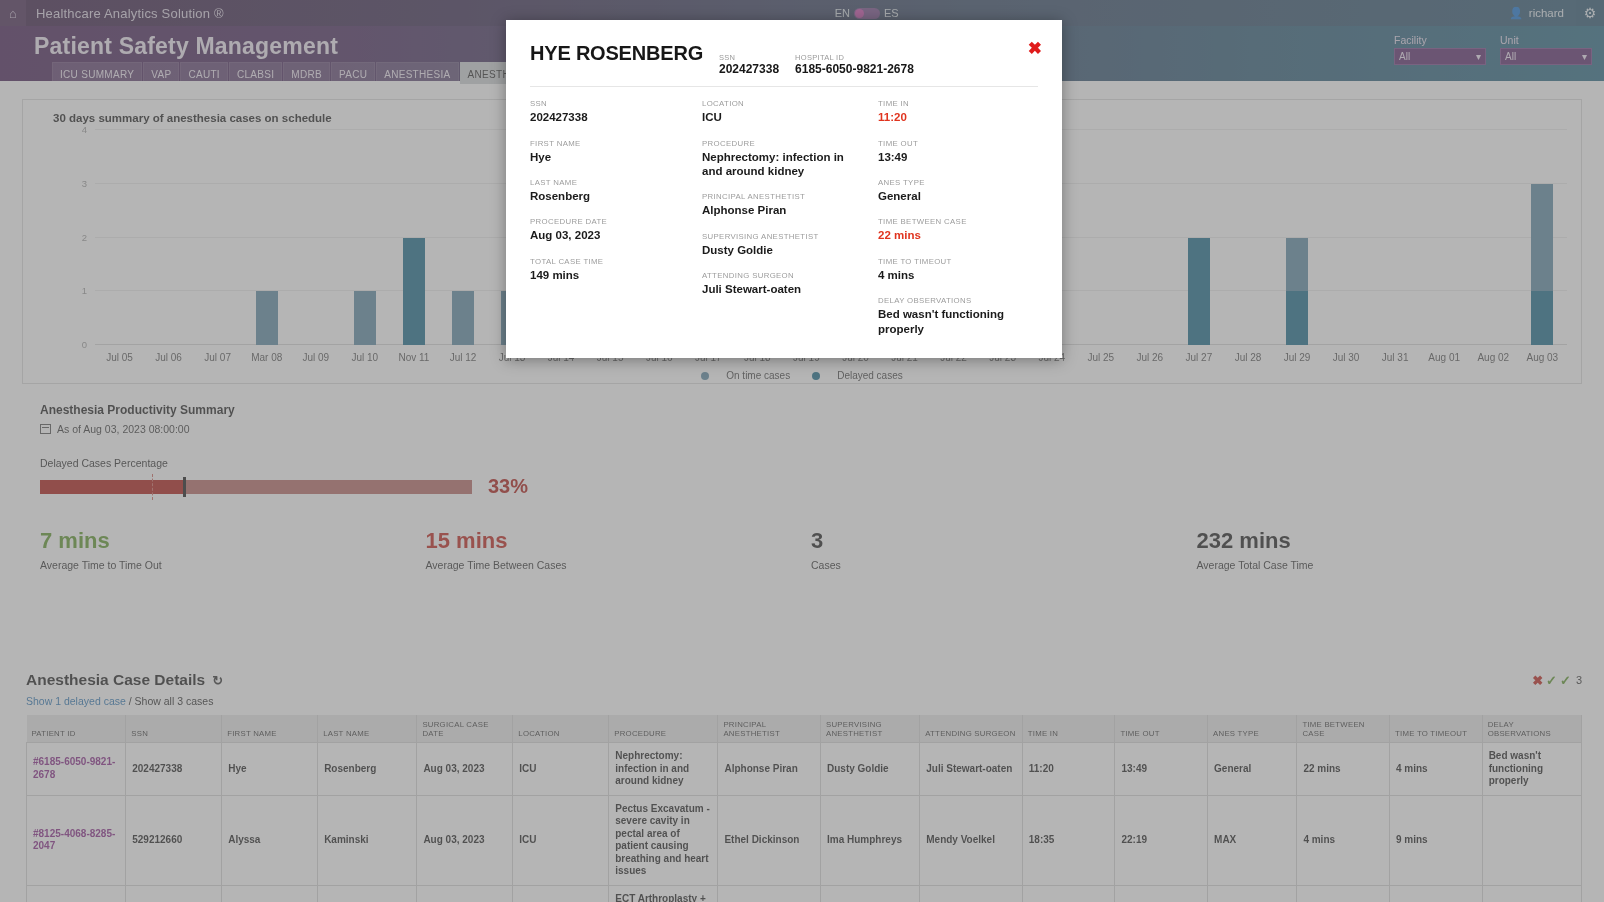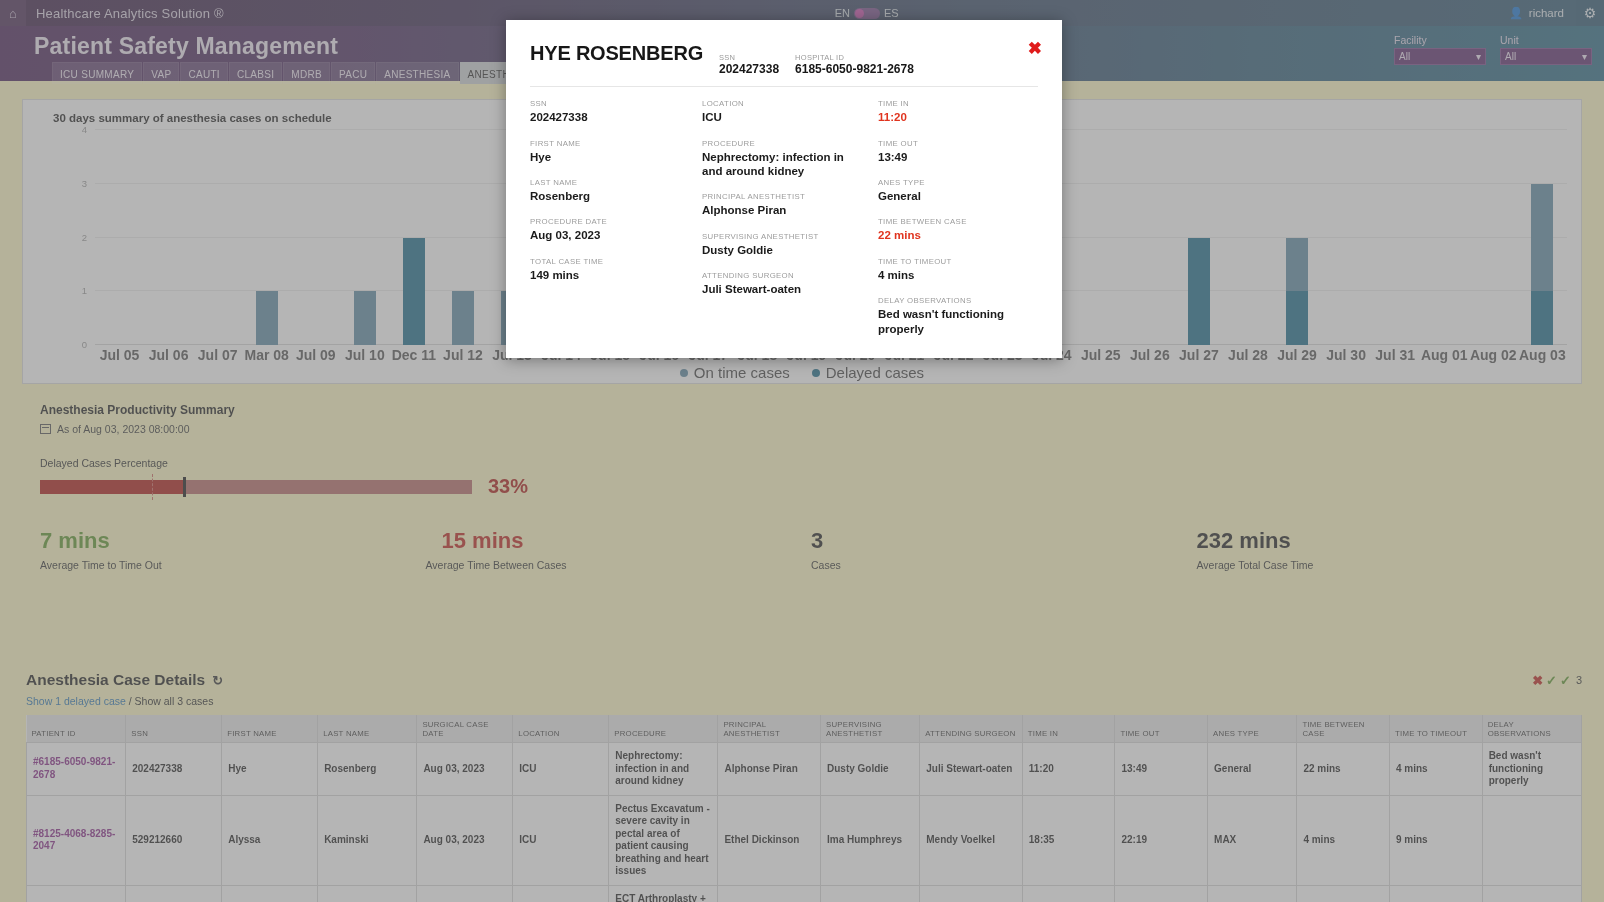--- a/index.html
+++ b/index.html
@@ -63,21 +63,21 @@
   .filters { position: absolute; right: 12px; top: 8px; display: flex; gap: 14px; }
   .filter-label { color: #e4d9ec; font-size: 10.5px; margin-bottom: 2px; }
   .filter-select {
     width: 92px; height: 17px; background: #5b2a6d; border: 1px solid #7b4a8c;
     color: #f0e6f5; font-size: 10px; padding: 0 4px;
     display: flex; align-items: center; justify-content: space-between;
     font-family: "Liberation Sans", sans-serif;
   }
 
   
-  .page { background: #fef9c3; height: 821px; position: relative; }
+  .page { background: #ffffff; height: 821px; position: relative; }
   .chart-card {
     position: absolute; left: 22px; top: 18px; width: 1560px; height: 285px;
     background: #fff; border: 1px solid #dcdcdc;
   }
   .chart-title { font-size: 11.5px; font-weight: bold; color: #232323; padding: 12px 0 0 30px; }
 
   .plot { position: absolute; left: 72px; top: 30px; right: 14px; bottom: 38px; }
   .gridline { position: absolute; left: 0; right: 0; height: 1px; background: #ececec; }
   .gridline.base { background: #d8d8d8; }
   .ylabel {
@@ -86,26 +86,26 @@
   }
   .bars { position: absolute; left: 0; right: 0; top: 0; bottom: 0; display: flex; }
   .barcol { flex: 1; position: relative; display: flex; justify-content: center; }
   .bar-stack {
     position: absolute; bottom: 0; width: 22px;
     display: flex; flex-direction: column; justify-content: flex-end;
   }
   .seg-ontime { background: #5e8ca4; }
   .seg-delayed { background: #1b6e8c; }
   .xlabels { position: absolute; left: 72px; right: 14px; bottom: 20px; display: flex; }
-  .xlab { flex: 1; text-align: center; font-size: 14px; color: #555; font-weight: bold; }
+  .xlab { flex: 1; text-align: center; font-size: 10px; color: #555; }
   .legend {
     position: absolute; left: 0; right: 0; bottom: 2px;
     display: flex; justify-content: center; gap: 22px; align-items: center;
   }
-  .legend-item { display: flex; align-items: center; gap: 6px; font-size: 15px; color: #444; }
+  .legend-item { display: flex; align-items: center; gap: 17px; font-size: 10px; color: #444; }
   .dot { width: 8px; height: 8px; border-radius: 50%; display: inline-block; }
 
   
   .summary { position: absolute; left: 40px; top: 322px; right: 22px; }
   .summary-title { font-size: 12px; font-weight: bold; color: #1f1f1f; }
   .asof { display: flex; align-items: center; gap: 6px; margin-top: 6px; font-size: 10.5px; color: #3a3a3a; }
   .cal-icon {
     width: 11px; height: 10px; border: 1.4px solid #555; position: relative; display: inline-block;
   }
   .cal-icon::before {
@@ -317,21 +317,21 @@
           </div>
         </div>
       </div>
     <div class="xlabels" id="xlabels">
         <div class="xlab">Jul 05</div>
         <div class="xlab">Jul 06</div>
         <div class="xlab">Jul 07</div>
         <div class="xlab">Mar 08</div>
         <div class="xlab">Jul 09</div>
         <div class="xlab">Jul 10</div>
-        <div class="xlab">Dec 11</div>
+        <div class="xlab">Nov 11</div>
         <div class="xlab">Jul 12</div>
         <div class="xlab">Jul 13</div>
         <div class="xlab">Jul 14</div>
         <div class="xlab">Jul 15</div>
         <div class="xlab">Jul 16</div>
         <div class="xlab">Jul 17</div>
         <div class="xlab">Jul 18</div>
         <div class="xlab">Jul 19</div>
         <div class="xlab">Jul 20</div>
         <div class="xlab">Jul 21</div>
@@ -375,21 +375,21 @@
         <div class="progress-target" id="ptarget" style="left: 33%;"></div>
       </div>
       <div class="progress-value">33%</div>
     </div>
     <div class="kpis" id="kpis">
         <div class="kpi">
           <div class="kpi-value" style="color: rgb(95, 154, 46);">7 mins</div>
           <div class="kpi-label">Average Time to Time Out</div>
         </div>
         <div class="kpi">
-          <div class="kpi-value" style="color: rgb(192, 36, 28); margin-left: 16px;">15 mins</div>
+          <div class="kpi-value" style="color: rgb(192, 36, 28);">15 mins</div>
           <div class="kpi-label">Average Time Between Cases</div>
         </div>
         <div class="kpi">
           <div class="kpi-value" style="color: rgb(31, 31, 31);">3</div>
           <div class="kpi-label">Cases</div>
         </div>
         <div class="kpi">
           <div class="kpi-value" style="color: rgb(31, 31, 31);">232 mins</div>
           <div class="kpi-label">Average Total Case Time</div>
         </div>

